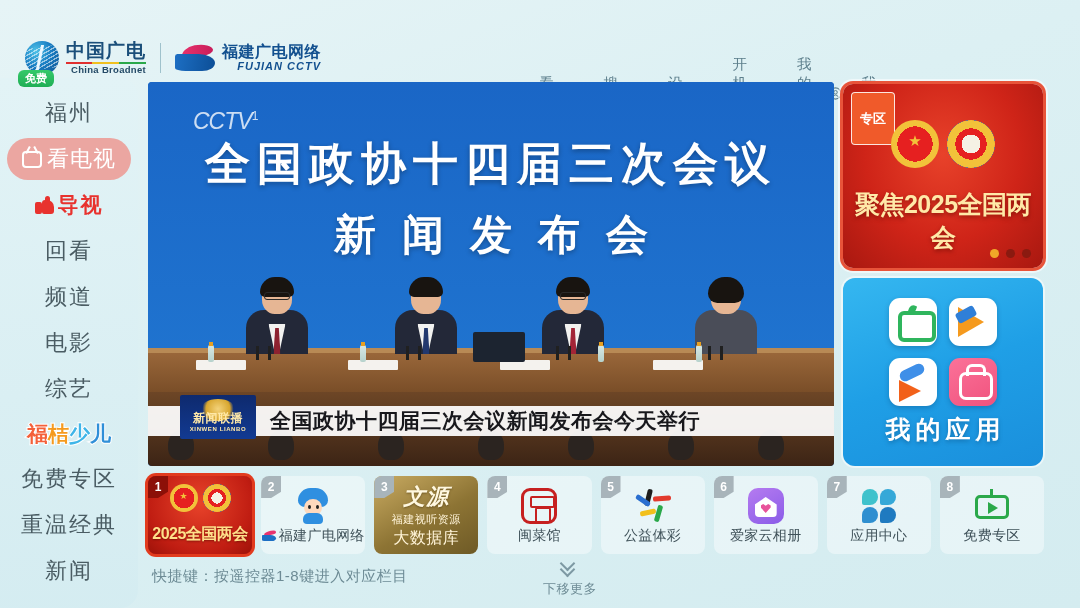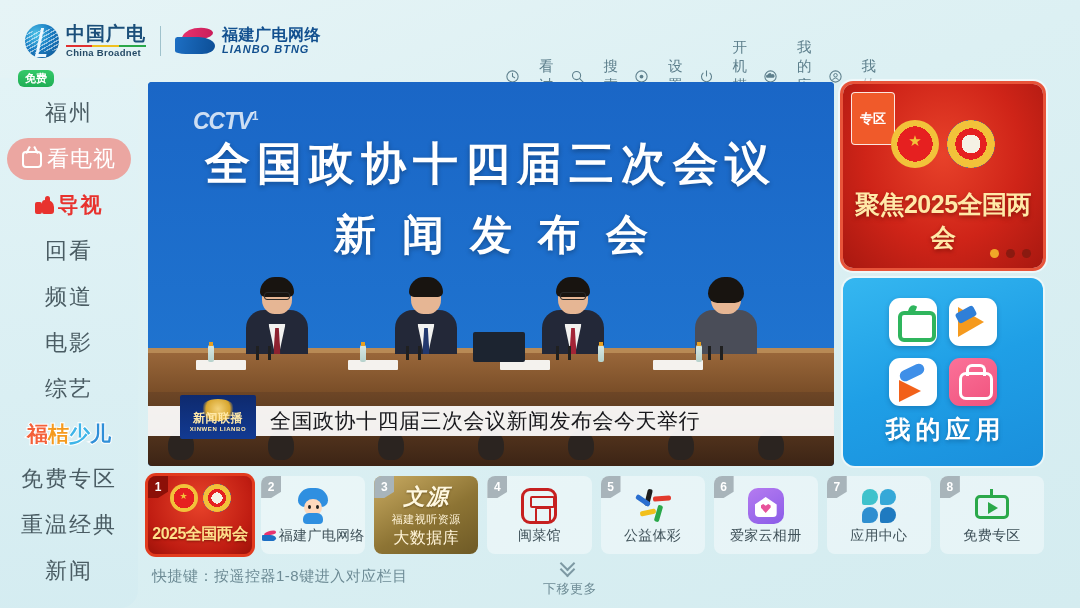--- a/index.html
+++ b/index.html
@@ -4,21 +4,21 @@
 <style>
   * { margin:0; padding:0; box-sizing:border-box; }
   html,body { width:1080px; height:608px; overflow:hidden; }
   body {
     font-family:"Liberation Sans","DejaVu Sans",sans-serif;
     background:linear-gradient(160deg,#e6f4f6 0%,#dcf0f3 40%,#d4ecf0 100%);
     position:relative;
   }
 
   
-  .header { position:absolute; left:0; top:0; width:868px; height:76px; }
+  .header { position:absolute; left:0; top:17px; width:868px; height:76px;text-align:right; }
 
   .logo-wrap { position:absolute; left:25px; top:24px; display:flex; align-items:center; gap:14px; }
   .cbn-logo { display:flex; align-items:center; gap:7px; }
   .cbn-globe {
     width:34px; height:34px; border-radius:50%;
     background:radial-gradient(circle at 32% 30%, #4fc3e8 0%, #1b7fc4 45%, #0d4f8c 100%);
     position:relative; overflow:hidden; flex:none;
   }
   .cbn-globe::before {
     content:""; position:absolute; left:-4px; top:6px; width:42px; height:22px;
@@ -106,21 +106,21 @@
   .kids-logo .k4 { color:#2f8fd8; }
 
   
   .video {
     position:absolute; left:148px; top:82px; width:686px; height:384px;
     border-radius:4px; overflow:hidden;
     background:linear-gradient(180deg,#1763c4 0%,#1c6cc9 55%,#1a62bc 100%);
   }
   .v-backdrop { position:absolute; inset:0 0 30% 0; background:linear-gradient(180deg,#1a66c6,#1f73cf); }
   .cctv-bug { position:absolute; left:45px; top:26px; color:rgba(255,255,255,.78);
-    font-size:23px; font-weight:bold; font-style:italic; letter-spacing:-1px; }
+    font-size:23px; font-weight:normal; font-style:italic; letter-spacing:-1px; }
   .cctv-bug sup { font-size:12px; font-style:normal; }
   .v-title1 {
     position:absolute; left:0; right:0; top:52px; text-align:center;
     color:#fff; font-size:45px; font-weight:bold; letter-spacing:7px;
     text-shadow:0 2px 5px rgba(0,0,0,.3); font-family:"Liberation Serif",serif;
   }
   .v-title2 {
     position:absolute; left:0; right:0; top:125px; text-align:center;
     color:#fff; font-size:42px; font-weight:bold; letter-spacing:26px; text-indent:26px;
     text-shadow:0 2px 5px rgba(0,0,0,.3); font-family:"Liberation Serif",serif;
@@ -166,21 +166,21 @@
     border-radius:2px; position:relative; overflow:hidden;
   }
   .ticker-logo::before {
     content:""; position:absolute; left:50%; top:4px; transform:translateX(-50%);
     width:36px; height:22px; border-radius:50%;
     background:radial-gradient(circle at 50% 45%, #f3d27a 0%, #d8a62e 55%, rgba(216,166,46,0) 72%);
   }
   .tl-cn { font-size:12px; font-weight:bold; color:#ffe9a8; letter-spacing:.5px; z-index:1; line-height:1; margin-top:10px; }
   .tl-en { font-size:6px; font-weight:bold; color:#ffe9a8; letter-spacing:.6px; z-index:1; line-height:1; margin-top:2px; }
   .ticker-text {
-    margin-left:14px; font-size:21px; font-weight:normal; color:#18181c; letter-spacing:.5px;
+    margin-left:14px; font-size:21px; font-weight:bold; color:#18181c; letter-spacing:.5px;
     font-family:"Liberation Sans",sans-serif;
   }
 
   
   .promo {
     position:absolute; left:843px; top:84px; width:200px; height:184px;
     border-radius:10px; overflow:hidden; cursor:pointer;
     background:radial-gradient(ellipse at 50% 38%, #e8422a 0%, #cf2418 55%, #a81810 100%);
     box-shadow:0 0 0 3px #e8543a, 0 0 0 5px rgba(255,255,255,.55);
   }
@@ -357,21 +357,21 @@
       </div>
     </div>
     <div class="logo-divider"></div>
     <div class="btng-logo">
       <div class="btng-mark">
         <span class="swoosh-r"></span>
           <span class="swoosh-b"></span>
       </div>
       <div class="btng-text">
         <div class="btng-cn">福建广电网络</div>
-        <div class="btng-en">LIANBO BTNG</div>
+        <div class="btng-en">FUJIAN CCTV</div>
       </div>
     </div>
   </div>
 
   <div class="topnav">
 
     <div class="topnav-item">
       <svg class="tn-ico" viewBox="0 0 24 24">
         <circle cx="12" cy="12" r="9" fill="none" stroke="#5d7f8c" stroke-width="1.7"></circle>
         <path d="M12 7v5l3.5 2" fill="none" stroke="#5d7f8c" stroke-width="1.7" stroke-linecap="round"></path>

